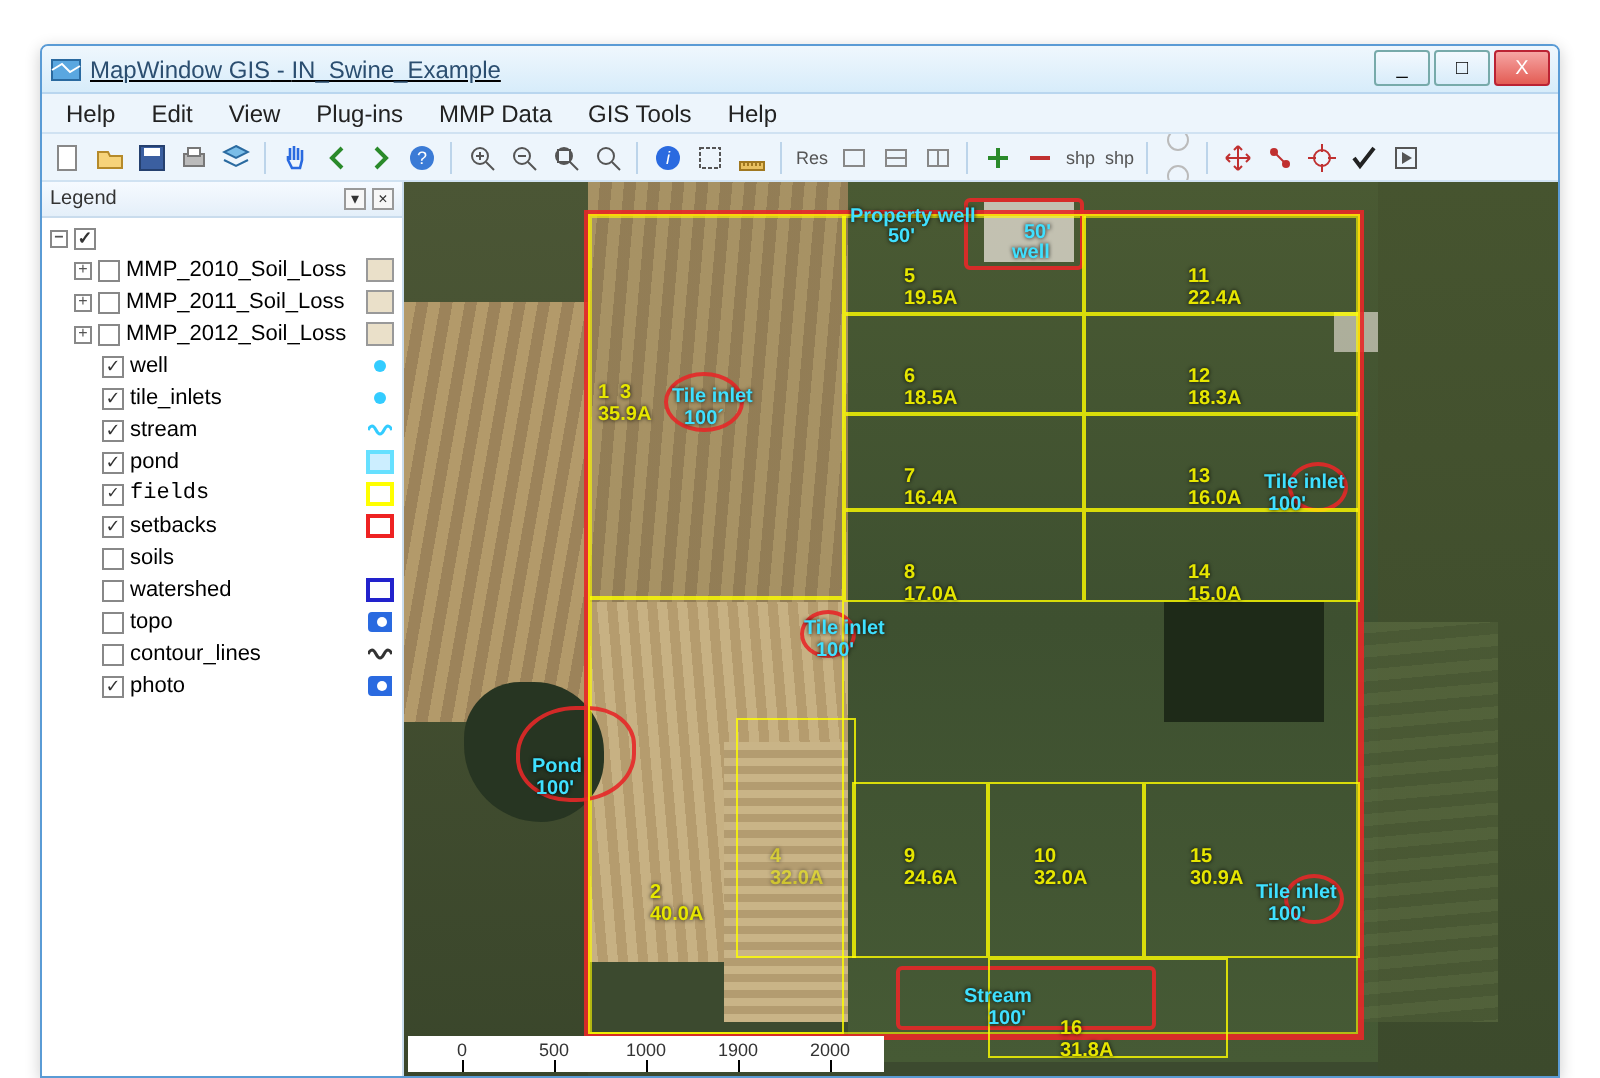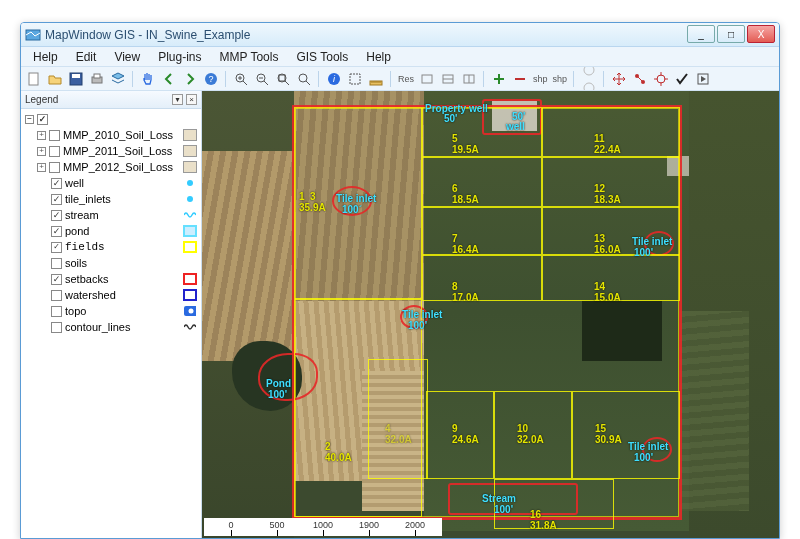--- a/index.html
+++ b/index.html
@@ -22,20 +22,21 @@
     display: flex; flex-direction: column;
     overflow: hidden;
   }
   .titlebar {
     height: 24px;
     display: flex; align-items: center;
     padding: 0 4px;
     background: linear-gradient(to bottom, #eff7fd, #d7ecfa);
     border-bottom: 1px solid #b9d6ef;
     position: relative;
+    text-decoration: underline;
   }
   .title-icon { width: 16px; height: 16px; margin-right: 4px; display:inline-block;}
   .title-text { color: #2b4e70; font-size: 12px; }
   .win-btns { position:absolute; right:4px; top:2px; display:flex; gap:0;}
   .win-btn { width:28px; height:18px; border:1px solid #7aa; background:linear-gradient(#f3f9fe,#d8ecfa); border-radius:2px; margin-left:2px; display:flex; align-items:center; justify-content:center; font-size:10px; }
   .win-btn.close{ background:linear-gradient(#f6a5a3,#e35c54); border-color:#b23; color:#fff;}
   .menubar {
     height: 20px; background:#edf5fc;
     display:flex; align-items:center;
     padding: 0 4px; gap:2px;
@@ -119,21 +120,21 @@
           <span>X</span>
         </div>
     </div>
   </div>
 
   <div class="menubar" id="menubar">
       <span class="menu-item">Help</span>
       <span class="menu-item">Edit</span>
       <span class="menu-item">View</span>
       <span class="menu-item">Plug-ins</span>
-      <span class="menu-item">MMP Tools</span>
+      <span class="menu-item">MMP Data</span>
       <span class="menu-item">GIS Tools</span>
       <span class="menu-item">Help</span>
     </div>
 
   <div class="toolbar">
     <span class="tb-btn">
         <svg viewBox="0 0 14 14">
           <rect x="2" y="1" width="9" height="12" fill="#fff" stroke="#888"></rect>
         </svg>
       </span>
@@ -373,29 +374,29 @@
             <span class="sw" style="border:2px solid #66e0ff;background:#cceeff"></span>
           </div>
           <div class="legend-row" style="padding-left: 12px; font-family: Liberation Mono, monospace;">
             <span style="width:11px"></span>
             <span class="chk on"></span>
             <span class="lay-label">fields</span>
             <span class="sw" style="border:2px solid #ffff00;background:transparent"></span>
           </div>
           <div class="legend-row" style="padding-left: 12px;">
             <span style="width:11px"></span>
+            <span class="chk on"></span>
+            <span class="lay-label">setbacks</span>
+            <span class="sw" style="border:2px solid #e22;background:transparent"></span>
+          </div>
+          <div class="legend-row" style="padding-left: 12px;">
+            <span style="width:11px"></span>
             <span class="chk "></span>
             <span class="lay-label">soils</span>
             <span class="sw" style="border:2px solid #fff;background:#fff"></span>
-          </div>
-          <div class="legend-row" style="padding-left: 12px;">
-            <span style="width:11px"></span>
-            <span class="chk on"></span>
-            <span class="lay-label">setbacks</span>
-            <span class="sw" style="border:2px solid #e22;background:transparent"></span>
           </div>
           <div class="legend-row" style="padding-left: 12px;">
             <span style="width:11px"></span>
             <span class="chk "></span>
             <span class="lay-label">watershed</span>
             <span class="sw" style="border:2px solid #2222cc;background:transparent"></span>
           </div>
           <div class="legend-row" style="padding-left: 12px;">
             <span style="width:11px"></span>
             <span class="chk "></span>
@@ -407,20 +408,31 @@
               </svg>
             </span>
           </div>
           <div class="legend-row" style="padding-left: 12px;">
             <span style="width:11px"></span>
             <span class="chk "></span>
             <span class="lay-label">contour_lines</span>
             <span class="sw none">
               <svg width="16" height="10">
                 <path d="M0 5q2-4 4 0t4 0 4 0" fill="none" stroke="#333" stroke-width="1.5"></path>
+              </svg>
+            </span>
+          </div>
+          <div class="legend-row" style="padding-left: 12px;">
+            <span style="width:11px"></span>
+            <span class="chk on"></span>
+            <span class="lay-label">photo</span>
+            <span class="sw none">
+              <svg width="14" height="12">
+                <rect x="0" y="1" width="14" height="10" rx="2" fill="#2a6ae0"></rect>
+                <circle cx="7" cy="6" r="2.5" fill="#fff"></circle>
               </svg>
             </span>
           </div>
         </div>
     </div>
 
     <div class="map">
 
       <div class="aerial">
         <div class="stripe" style="left:0;top:0;width:92px;height:100%;background:linear-gradient(180deg,#4b5635,#3a462b);"></div>

